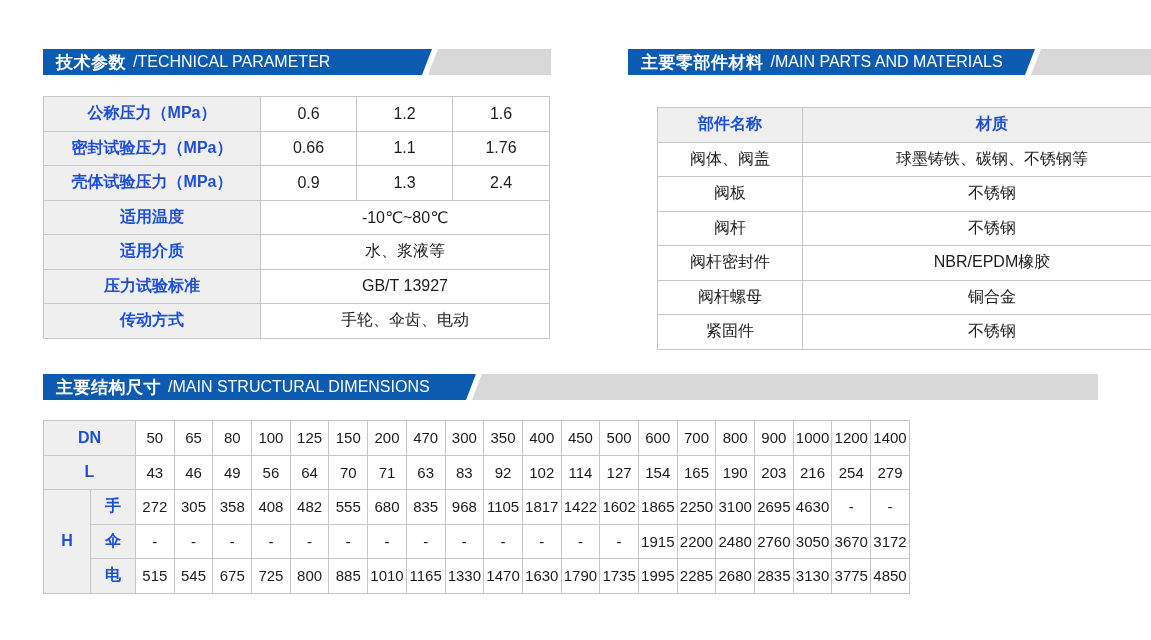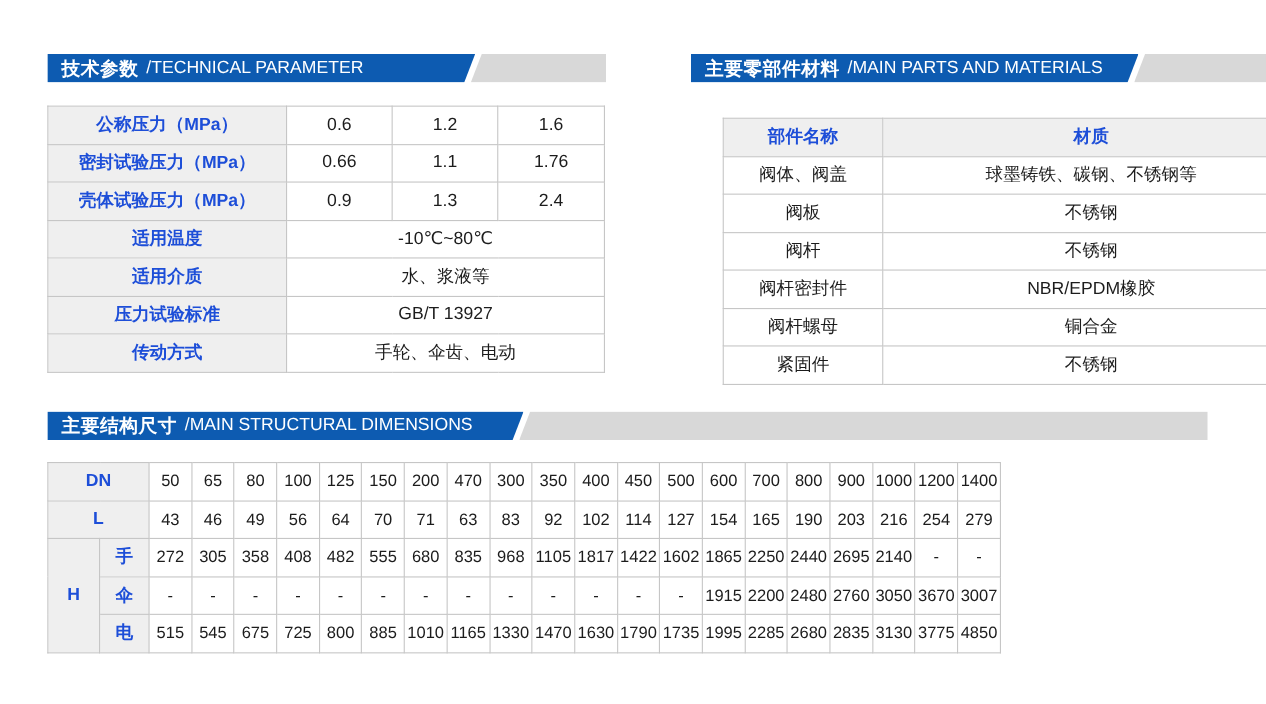--- a/index.html
+++ b/index.html
@@ -212,23 +212,23 @@
           <td class="val">555</td>
           <td class="val">680</td>
           <td class="val">835</td>
           <td class="val">968</td>
           <td class="val">1105</td>
           <td class="val">1817</td>
           <td class="val">1422</td>
           <td class="val">1602</td>
           <td class="val">1865</td>
           <td class="val">2250</td>
-          <td class="val">2440</td>
+          <td class="val">3100</td>
           <td class="val">2695</td>
-          <td class="val">2140</td>
+          <td class="val">4630</td>
           <td class="val">-</td>
           <td class="val">-</td>
         </tr>
         <tr>
           <th class="lbl">伞</th>
           <td class="val">-</td>
           <td class="val">-</td>
           <td class="val">-</td>
           <td class="val">-</td>
           <td class="val">-</td>
@@ -239,21 +239,21 @@
           <td class="val">-</td>
           <td class="val">-</td>
           <td class="val">-</td>
           <td class="val">-</td>
           <td class="val">1915</td>
           <td class="val">2200</td>
           <td class="val">2480</td>
           <td class="val">2760</td>
           <td class="val">3050</td>
           <td class="val">3670</td>
-          <td class="val">3007</td>
+          <td class="val">3172</td>
         </tr>
         <tr>
           <th class="lbl">电</th>
           <td class="val">515</td>
           <td class="val">545</td>
           <td class="val">675</td>
           <td class="val">725</td>
           <td class="val">800</td>
           <td class="val">885</td>
           <td class="val">1010</td>

